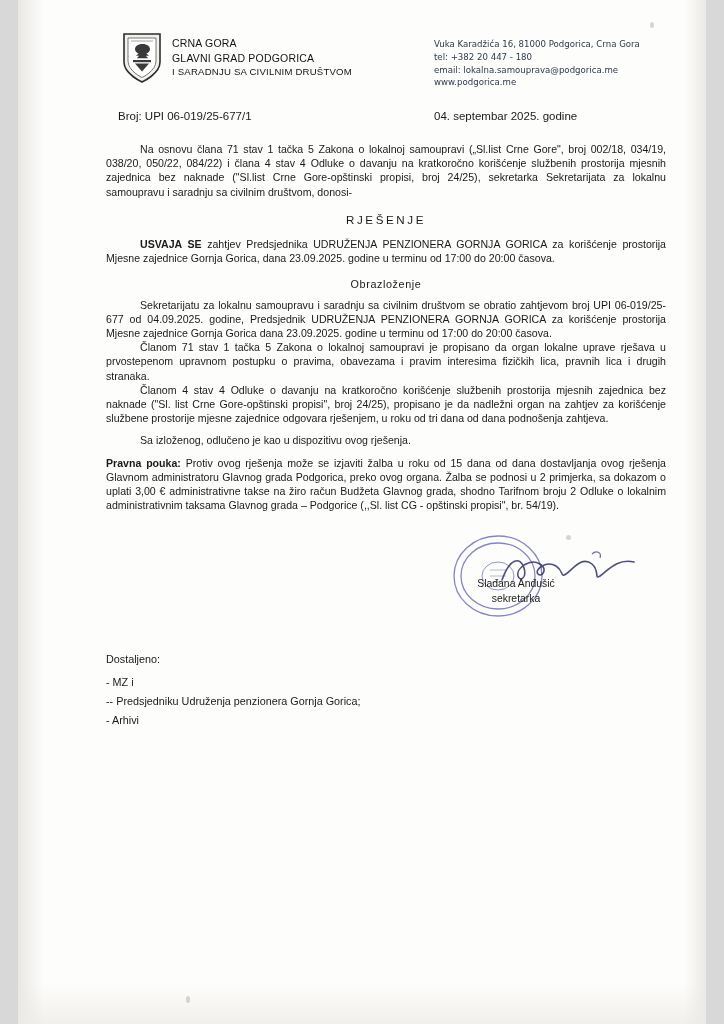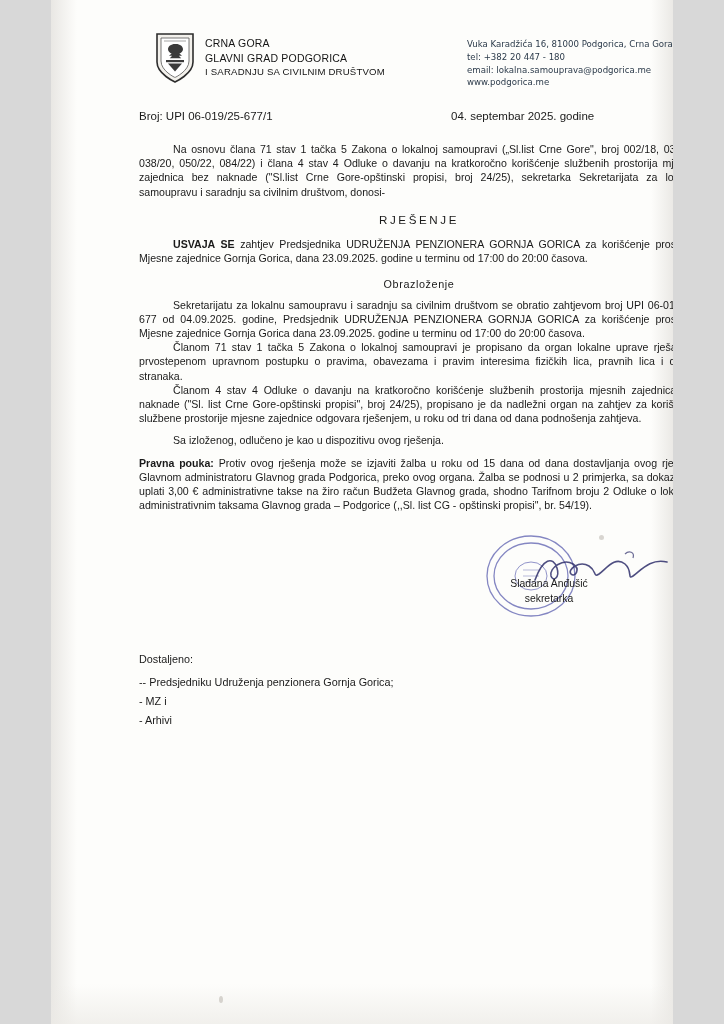--- a/index.html
+++ b/index.html
@@ -5,21 +5,21 @@
   html, body {
     margin: 0;
     padding: 0;
     background: #d8d8d8;
   }
   body {
     font-family: "Liberation Sans", sans-serif;
   }
   .page {
     position: relative;
-    width: 622px;
+    width: 688px;
     height: 1024px;
     background: #ffffff;
     overflow: hidden;
     margin: 0 auto;
   }
   .scan {
     position: absolute;
     left: 0;
     top: 0;
     width: 724px;
@@ -93,24 +93,24 @@
   .contact div { white-space: nowrap; }
 
   
   .refline {
     position: relative;
     margin-top: 4px;
     height: 20px;
     font-size: 11.5px;
   }
   .refline .left {
-    position: absolute; left: 0; top: 0;
+    position: absolute; left: 12px; top: 0;
   }
   .refline .right {
-    position: absolute; left: 312px; top: 0;
+    position: absolute; left: 328px; top: 0;
   }
 
   
   .body-text {
     margin-top: 12px;
     font-size: 10.6px;
     line-height: 14.2px;
     text-align: justify;
   }
   p {
@@ -269,19 +269,19 @@
       </svg>
 
       <div class="sig-names">
         <div>Slađana Anđušić</div>
         <div>sekretarka</div>
       </div>
     </div>
 
     <div class="delivery">
       <div class="title">Dostaljeno:</div>
+      <div>- MZ i</div>
       <div>-- Predsjedniku Udruženja penzionera Gornja Gorica;</div>
-      <div>- MZ i</div>
       <div>- Arhivi</div>
     </div>
 
   </div>
 </div>
 
 </body></html>

